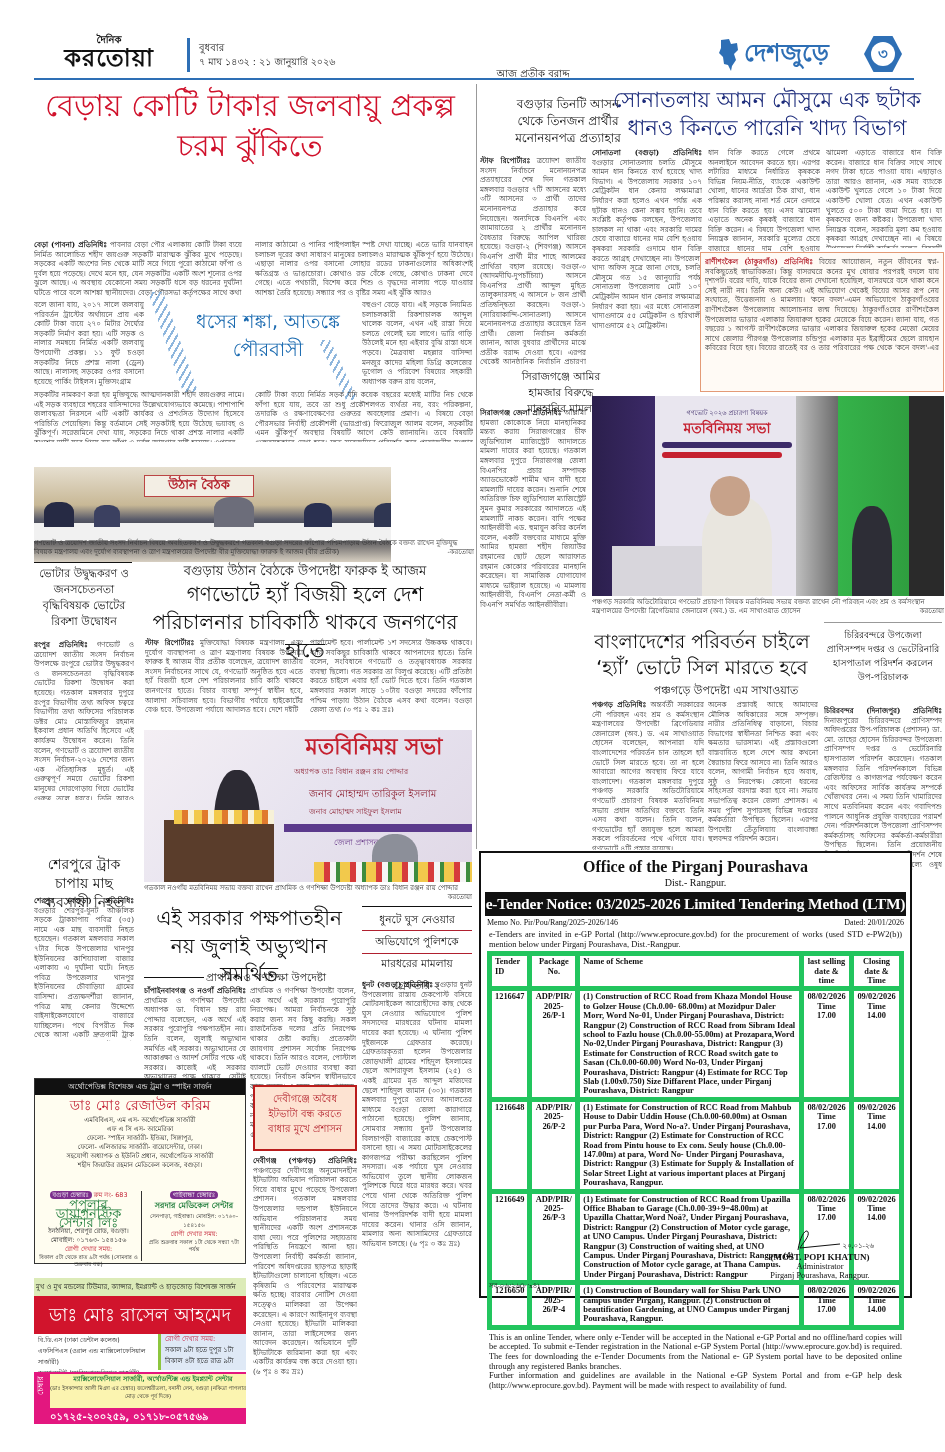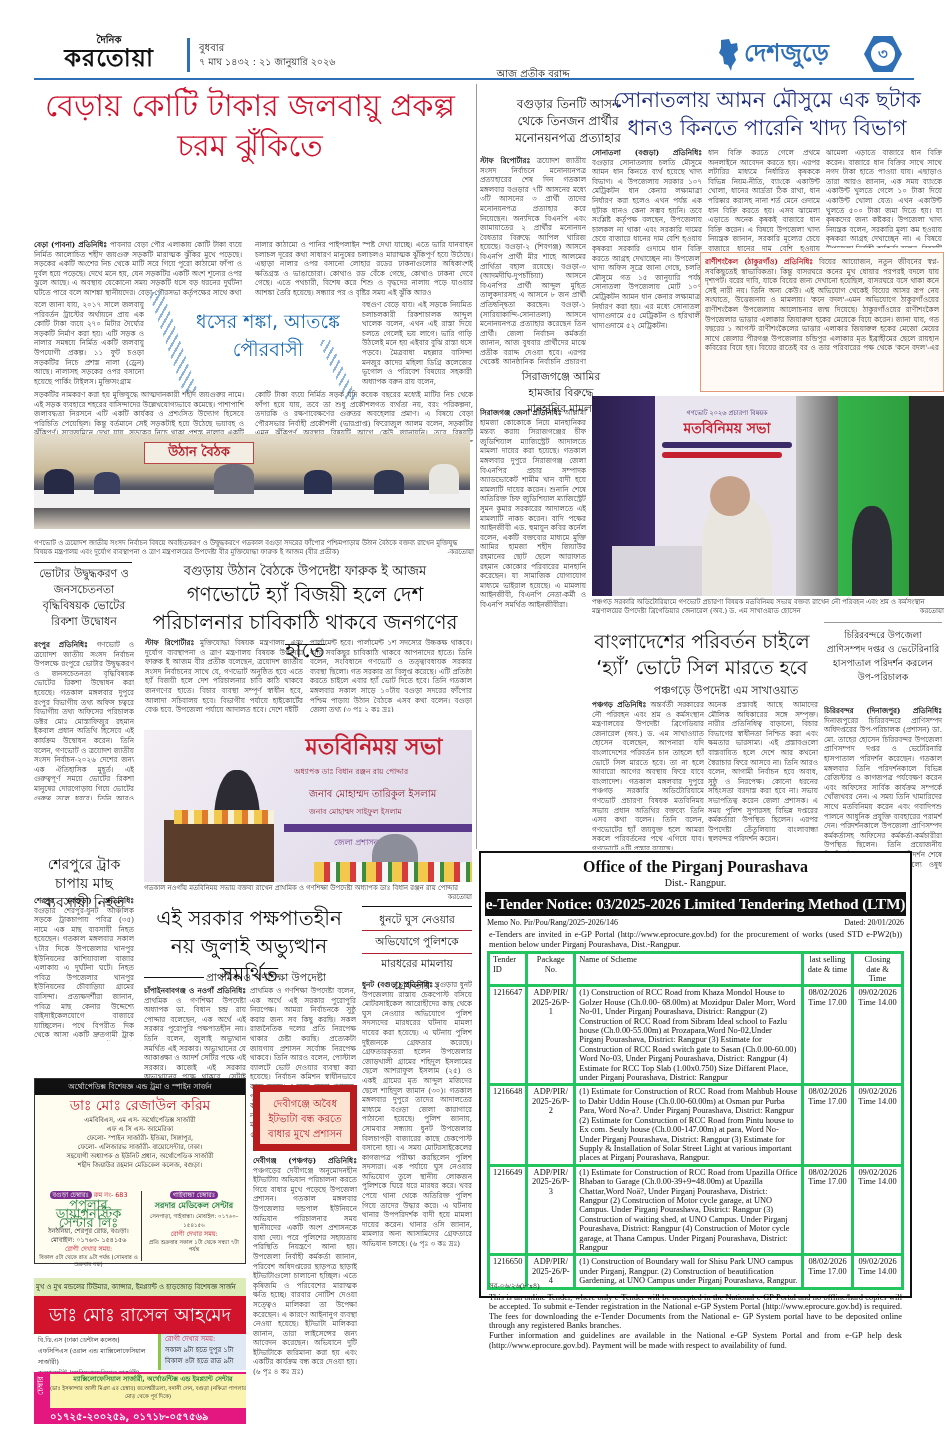--- a/index.html
+++ b/index.html
@@ -7,21 +7,21 @@
   body{position:relative;font-family:"DejaVu Sans",sans-serif;color:#222}
   .abs{position:absolute}
   .txt{font-size:7.2px;line-height:9.6px;text-align:justify;color:#333;overflow:hidden;font-family:"DejaVu Serif",serif}
   .txt b{color:#111}
   .hd{font-family:"DejaVu Sans",sans-serif;text-align:center;color:#111;line-height:1.2}
   .rule{position:absolute;background:#111;height:1px}
   .vrule{position:absolute;background:#999;width:1px}
   .photo{position:absolute;overflow:hidden}
   .caption{font-size:6.8px;line-height:9px;color:#333;font-family:"DejaVu Serif",serif}
   table.tender{border-collapse:collapse;width:100%;font-family:"Liberation Serif",serif;font-size:8.4px;line-height:9.4px;color:#111}
-  table.tender td, table.tender th{border:3px solid #22c55e;vertical-align:top;padding:1px 3px;font-weight:normal;text-align:left}
+  table.tender td, table.tender th{border:5px solid #22c55e;vertical-align:top;padding:1px 3px;font-weight:bold;text-align:left}
   table.tender td.c, table.tender th.c{text-align:center}
 </style>
 </head>
 <body>
 
 <div class="abs" style="left:34px;top:34px;width:880px;height:46px;">
   <div class="abs" style="left:0;top:0;width:150px;height:40px;text-align:center;">
     <div style="font-size:10px;font-weight:bold;color:#111;line-height:11px;">দৈনিক</div>
     <div style="font-size:24px;font-weight:bold;color:#111;line-height:26px;letter-spacing:1px;">করতোয়া</div>
   </div>
@@ -55,21 +55,21 @@
   <div class="abs" style="left:0;top:0;width:50px;height:100px;background:repeating-linear-gradient(120deg,transparent 0 4px,#8eb6dd 4px 6px);clip-path:polygon(0 0,30% 0,100% 100%,70% 100%);"></div>
   <div class="abs hd" style="left:30px;top:18px;width:180px;font-size:19px;color:#1a6ab0;">ধসের শঙ্কা, আতঙ্কে</div>
   <div class="abs hd" style="left:50px;top:46px;width:140px;font-size:19px;color:#1a6ab0;">পৌরবাসী</div>
 </div>
 <div class="abs" style="left:318px;top:340px;width:40px;height:60px;background:repeating-linear-gradient(120deg,transparent 0 4px,#8eb6dd 4px 6px);clip-path:polygon(0 0,30% 0,100% 100%,70% 100%);"></div>
 <div class="abs txt" style="left:362px;top:300px;width:110px;height:90px;">বহুগুণ বেড়ে যায়। এই সড়কে নিয়মিত চলাচলকারী রিকশাচালক আব্দুল খালেক বলেন, এখন এই রাস্তা দিয়ে চলতে গেলেই ভয় লাগে। ভারি গাড়ি উঠলেই মনে হয় এইবার বুঝি রাস্তা ধসে পড়বে। মৈত্রবাধা মহল্লার বাসিন্দা মনজুর কাদের মহিলা ডিগ্রি কলেজের ভূগোল ও পরিবেশ বিষয়ের সহকারী অধ্যাপক বরুন রায় বলেন,</div>
 
 <div class="abs txt" style="left:34px;top:390px;width:210px;height:52px;">সড়কটির নামকরণ করা হয় মুক্তিযুদ্ধে আত্মদানকারী শহীদ জয়গুরুর নামে। এই সড়ক ব্যবহারে শহরের বাসিন্দাদের উল্লেখযোগ্যভাবে কমেছে। পাশাপাশি জলাবদ্ধতা নিরসনে এটি একটি কার্যকর ও প্রশংসিত উদ্যোগ হিসেবে পরিচিতি পেয়েছিল। কিন্তু বর্তমানে সেই সড়কটাই হয়ে উঠেছে ভয়াবহ ও ঝুঁকিপূর্ণ। সরেজমিনে দেখা যায়, সড়কের নিচে থাকা প্রশস্ত নালার একটি অংশের মাটি সরে গিয়ে বড় ফাঁপা ও দুর্বল জায়গার সৃষ্টি হয়েছে। ওপরের</div>
 <div class="abs txt" style="left:255px;top:390px;width:218px;height:52px;">কোটি টাকা ব্যয়ে নির্মিত সড়ক যদি কয়েক বছরের মধ্যেই মাটির নিচ থেকে ফাঁপা হয়ে যায়, তবে তা শুধু প্রকৌশলগত ব্যর্থতা নয়, বরং পরিকল্পনা, তদারকি ও রক্ষণাবেক্ষণের গুরুতর অবহেলার প্রমাণ। এ বিষয়ে বেড়া পৌরসভার নির্বাহী প্রকৌশলী (ভারপ্রাপ্ত) ফিরোজুল আলম বলেন, সড়কটির এমন ঝুঁকিপূর্ণ অবস্থার বিষয়টি আগে কেউ জানায়নি। তবে বিষয়টি গুরুত্বসহকারে দেখা হবে। দ্রুত সরেজমিনে পরিদর্শন করে প্রয়োজনীয় সংস্কার কাজের উদ্যোগ নেওয়া হবে।</div>
 
-<div class="photo" style="left:34px;top:434px;width:436px;height:95px;background:linear-gradient(180deg,#e6dfd0 0%,#c8b896 40%,#5a5c6a 55%,#30313a 70%,#d8d0c2 100%);padding-left:20px;">
+<div class="photo" style="left:34px;top:467px;width:357px;height:95px;background:linear-gradient(180deg,#e6dfd0 0%,#c8b896 40%,#5a5c6a 55%,#30313a 70%,#d8d0c2 100%);padding-left:20px;">
   <div class="abs" style="left:110px;top:8px;width:110px;height:22px;background:#f3eee4;border:1px solid #b44;"></div>
   <div class="abs hd" style="left:110px;top:10px;width:110px;font-size:13px;color:#b3202b;font-weight:bold;">উঠান বৈঠক</div>
   <div class="abs" style="left:0;top:56px;width:436px;height:18px;background:#f1f1f1;"></div>
   <div class="abs" style="left:10px;top:35px;width:30px;height:25px;background:#262a44;border-radius:40% 40% 0 0;"></div>
   <div class="abs" style="left:60px;top:38px;width:26px;height:22px;background:#3b4060;border-radius:40% 40% 0 0;"></div>
   <div class="abs" style="left:180px;top:30px;width:40px;height:30px;background:#6c6d7a;border-radius:40% 40% 0 0;"></div>
   <div class="abs" style="left:270px;top:36px;width:28px;height:24px;background:#2a3050;border-radius:40% 40% 0 0;"></div>
   <div class="abs" style="left:340px;top:36px;width:30px;height:24px;background:#2f3652;border-radius:40% 40% 0 0;"></div>
   <div class="abs" style="left:395px;top:30px;width:30px;height:30px;background:#e8e6e0;border-radius:40% 40% 0 0;"></div>
 </div>
@@ -137,21 +137,21 @@
 <div class="abs" style="left:362px;top:906px;width:110px;height:1px;background:#111;"></div>
 <div class="abs hd" style="left:362px;top:908px;width:110px;font-size:10.5px;line-height:22px;">ধুনটে ঘুস নেওয়ার অভিযোগে পুলিশকে মারধরের মামলায় গ্রেফতার ২</div>
 <div class="abs" style="left:362px;top:930px;width:110px;height:1px;background:#b0202f;"></div>
 <div class="abs" style="left:362px;top:953px;width:110px;height:1px;background:#b0202f;"></div>
 <div class="abs txt" style="left:362px;top:980px;width:110px;height:440px;">
   <b>ধুনট (বগুড়া) প্রতিনিধিঃ</b>
   <span>বগুড়ার ধুনট উপজেলায় রাস্তায় চেকপোস্ট বসিয়ে মোটরসাইকেল আরোহীদের কাছ থেকে ঘুস নেওয়ার অভিযোগে পুলিশ সদস্যদের মারধরের ঘটনায় মামলা দায়ের করা হয়েছে। এ ঘটনায় পুলিশ দুইজনকে গ্রেফতার করেছে। গ্রেফতারকৃতরা হলেন উপজেলার জোড়খালী গ্রামের শহিদুল ইসলামের ছেলে আশরাফুল ইসলাম (২৫) ও একই গ্রামের মৃত আব্দুল মজিদের ছেলে শাহিদুল জামান (৩০)। গতকাল মঙ্গলবার দুপুরে তাদের আদালতের মাধ্যমে বগুড়া জেলা কারাগারে পাঠানো হয়েছে। পুলিশ জানায়, সোমবার সন্ধ্যায় ধুনট উপজেলার বিলচাপড়ী বাজারের কাছে চেকপোস্ট বসানো হয়। এ সময় মোটরসাইকেলের কাগজপত্র পরীক্ষা করছিলেন পুলিশ সদস্যরা। এক পর্যায়ে ঘুস নেওয়ার অভিযোগ তুলে স্থানীয় লোকজন পুলিশকে ঘিরে ধরে মারধর করে। খবর পেয়ে থানা থেকে অতিরিক্ত পুলিশ গিয়ে তাদের উদ্ধার করে। এ ঘটনায় থানার উপপরিদর্শক বাদী হয়ে মামলা দায়ের করেন। থানার ওসি জানান, মামলার অন্য আসামিদের গ্রেফতারে অভিযান চলছে।</span>
   <span>(৬ পৃঃ ৩ কঃ দ্রঃ)</span>
 </div>
 
-<div class="abs" style="left:253px;top:1085px;width:104px;height:66px;background:#fde3d2;border:7px solid #b91c1c;">
+<div class="abs" style="left:253px;top:1085px;width:104px;height:66px;background:#fde3d2;border:2px solid #b91c1c;">
   <div class="hd" style="font-size:10px;line-height:15px;color:#b3202b;padding:4px 3px;">দেবীগঞ্জে অবৈধ ইটভাটা বন্ধ করতে বাধার মুখে প্রশাসন</div>
 </div>
 <div class="abs txt" style="left:253px;top:1156px;width:104px;height:268px;">
   <b>দেবীগঞ্জ (পঞ্চগড়) প্রতিনিধিঃ</b>
   <span>পঞ্চগড়ের দেবীগঞ্জে অনুমোদনহীন ইটভাটায় অভিযান পরিচালনা করতে গিয়ে বাধার মুখে পড়েছে উপজেলা প্রশাসন। গতকাল মঙ্গলবার উপজেলার দন্ডপাল ইউনিয়নে অভিযান পরিচালনার সময় স্থানীয়দের একটি অংশ প্রশাসনকে বাধা দেয়। পরে পুলিশের সহায়তায় পরিস্থিতি নিয়ন্ত্রণে আনা হয়। উপজেলা নির্বাহী কর্মকর্তা জানান, পরিবেশ অধিদপ্তরের ছাড়পত্র ছাড়াই ইটভাটাগুলো চালানো হচ্ছিল। এতে কৃষিজমি ও পরিবেশের মারাত্মক ক্ষতি হচ্ছে। বারবার নোটিশ দেওয়া সত্ত্বেও মালিকরা তা উপেক্ষা করেছেন। এ কারণে আইনানুগ ব্যবস্থা নেওয়া হয়েছে। ইটভাটা মালিকরা জানান, তারা লাইসেন্সের জন্য আবেদন করেছেন। অভিযানে দুটি ইটভাটাকে জরিমানা করা হয় এবং একটির কার্যক্রম বন্ধ করে দেওয়া হয়।</span>
   <span>(৬ পৃঃ ৪ কঃ দ্রঃ)</span>
 </div>
 
 <div class="abs" style="left:34px;top:1078px;width:212px;height:186px;border:1px solid #333;background:#fffdf0;">
   <div style="background:#111;color:#fff;font-size:7.5px;text-align:center;padding:2px 0;">অর্থোপেডিক্স বিশেষজ্ঞ এন্ড ট্রমা ও স্পাইন সার্জন</div>
@@ -318,14 +318,25 @@
           <td class="c">ADP/PIR/ 2025-26/P-4</td>
           <td>(1) Construction of Boundary wall for Shisu Park UNO campus under Pirganj, Rangpur. (2) Construction of beautification Gardening, at UNO Campus under Pirganj Pourashava, Rangpur.</td>
           <td class="c">08/02/2026 Time 17.00</td>
           <td class="c">09/02/2026 Time 14.00</td>
         </tr>
       </tbody>
     </table>
   </div>
   <div style="font-size:8.4px;line-height:9.6px;padding:2px 8px 0;text-align:justify;">This is an online Tender, where only e-Tender will be accepted in the National e-GP Portal and no offline/hard copies will be accepted. To submit e-Tender registration in the National e-GP System Portal (http://www.eprocure.gov.bd) is required. The fees for downloading the e-Tender Documents from the National e- GP System portal have to be deposited online through any registered Banks branches.</div>
   <div style="font-size:8.4px;line-height:9.6px;padding:0 8px;text-align:justify;">Further information and guidelines are available in the National e-GP System Portal and from e-GP help desk (http://www.eprocure.gov.bd). Payment will be made with respect to availability of fund.</div>
+  <div class="abs" style="right:30px;bottom:16px;width:120px;text-align:center;">
+    <div style="height:26px;position:relative;">
+      <svg width="80" height="26" viewBox="0 0 80 26">
+          <path d="M18 24 C20 10 26 2 28 6 C30 10 22 18 20 22 L60 18" stroke="#111" stroke-width="1" fill="none"></path>
+        </svg>
+      <span style="position:absolute;right:6px;bottom:0;font-size:7px;">২০,০১-২৬</span>
+    </div>
+    <div style="font-size:9px;font-weight:bold;">(MOST. POPI KHATUN)</div>
+    <div style="font-size:8.4px;">Administrator</div>
+    <div style="font-size:8.4px;">Pirganj Pourashava, Rangpur.</div>
+  </div>
   <div class="abs" style="left:8px;bottom:4px;font-size:7px;">সব-০৬/২৬(৮´x৪)</div>
 </div>
 
 </body></html>

